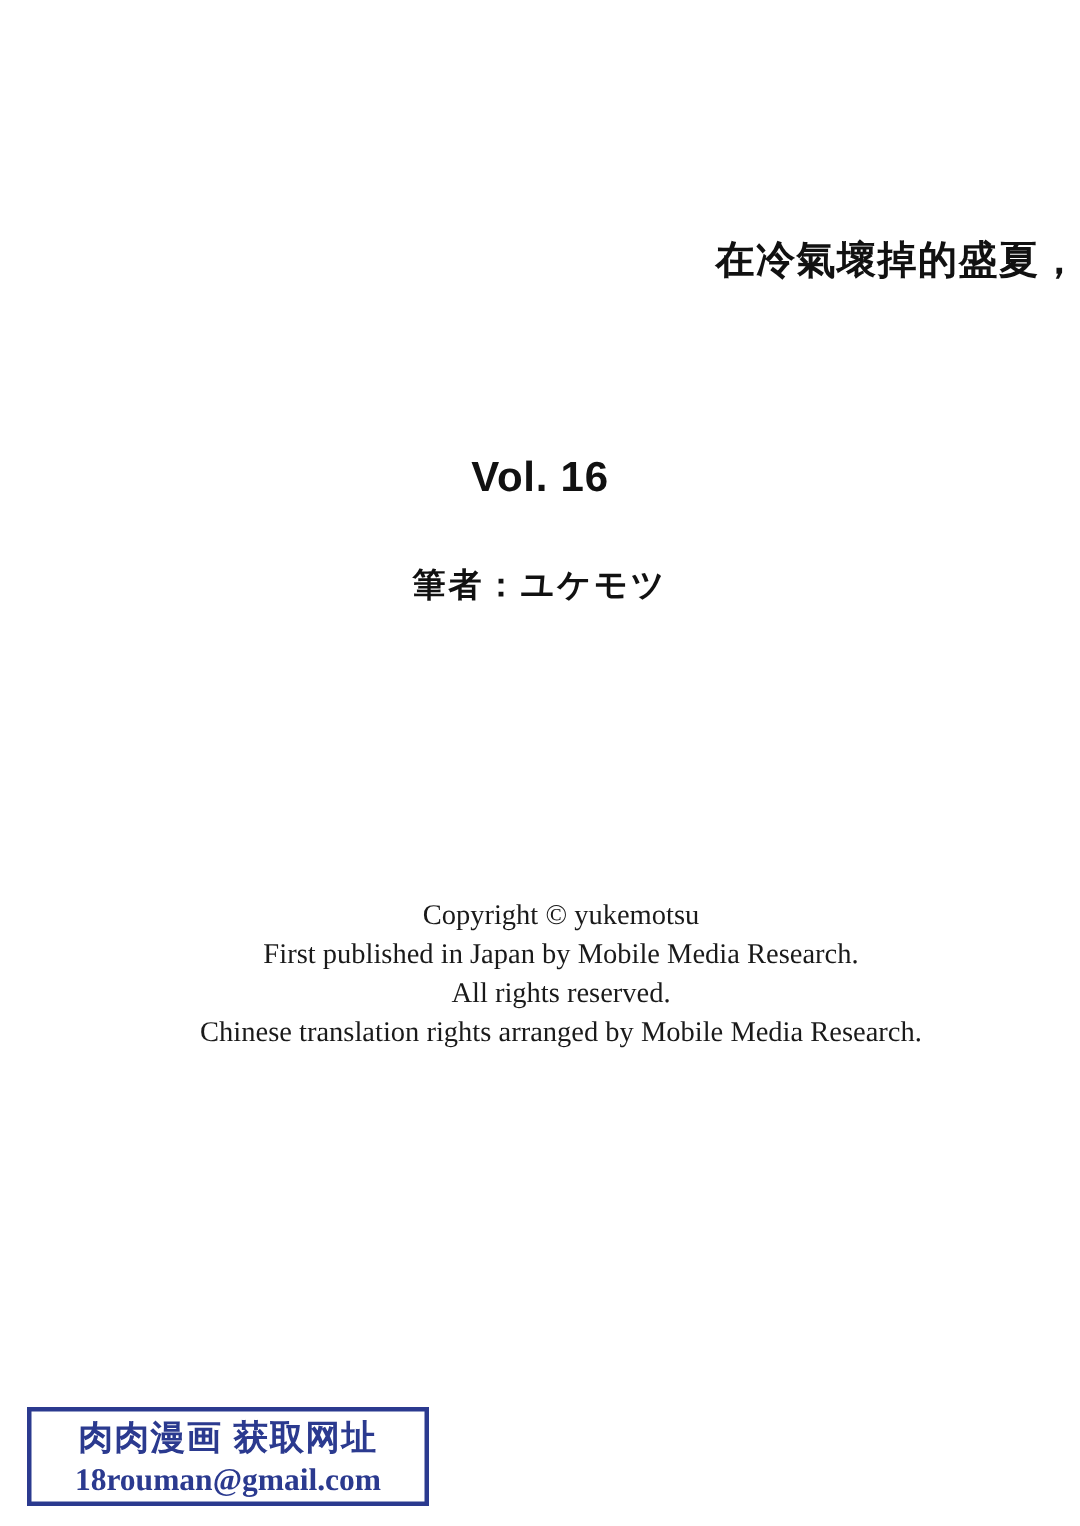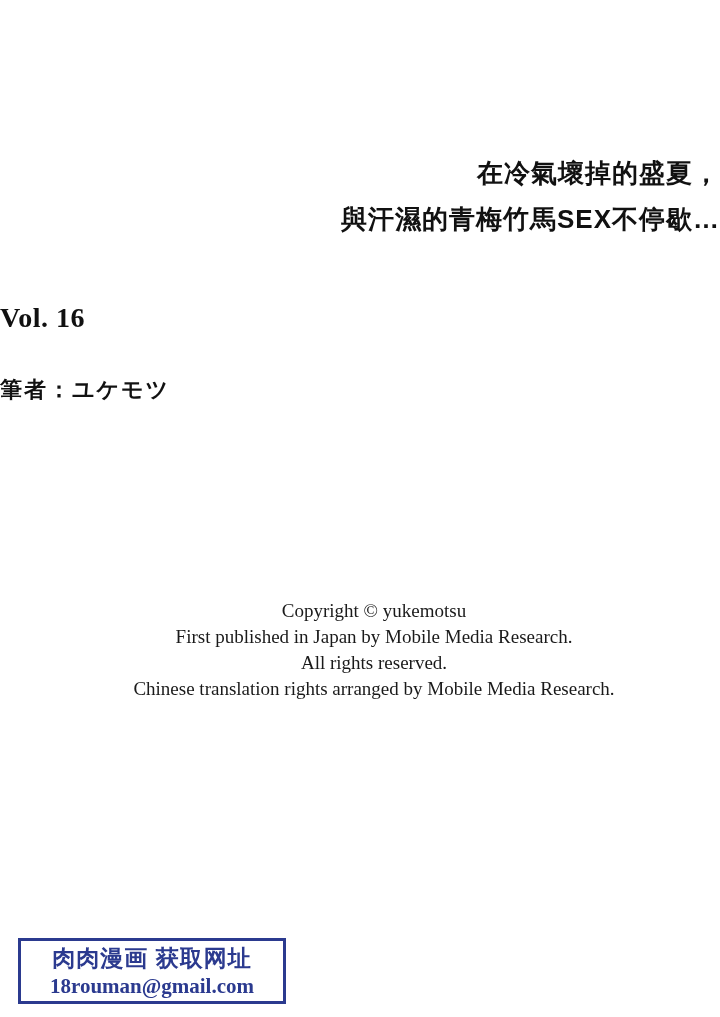--- a/index.html
+++ b/index.html
@@ -41,33 +41,34 @@
     color: #111111;
     white-space: nowrap;
     text-align: right;
   }
 
   .volume {
     position: absolute;
     top: 302px;
     left: 0;
     width: 720px;
-    text-align: left;
-    font-family: Liberation Serif, serif;
+    text-align: center;
+    font-family: Liberation Sans, sans-serif;
     font-weight: 700;
     font-size: 28px;
     letter-spacing: 0.5px;
     color: #111111;
   }
 
   .author {
     position: absolute;
     top: 375px;
     left: 0;
     width: 720px;
+    text-align: center;
     font-family: "Liberation Sans", sans-serif;
     font-weight: 700;
     font-size: 22px;
     letter-spacing: 2px;
     color: #111111;
   }
 
   
   .copyright {
     position: absolute;
@@ -116,21 +117,20 @@
     white-space: nowrap;
   }
 </style>
 </head>
 <body>
 
 <div class="page">
 
   <div class="title-block">
     <div class="title-line">在冷氣壞掉的盛夏，</div>
-    <div class="title-line">與汗濕的青梅竹馬SEX不停歇…</div>
   </div>
 
   <div class="volume">Vol. 16</div>
 
   <div class="author">筆者：ユケモツ</div>
 
   <div class="copyright">
     <div class="copyright-line">Copyright © yukemotsu</div>
     <div class="copyright-line">First published in Japan by Mobile Media Research.</div>
     <div class="copyright-line">All rights reserved.</div>

